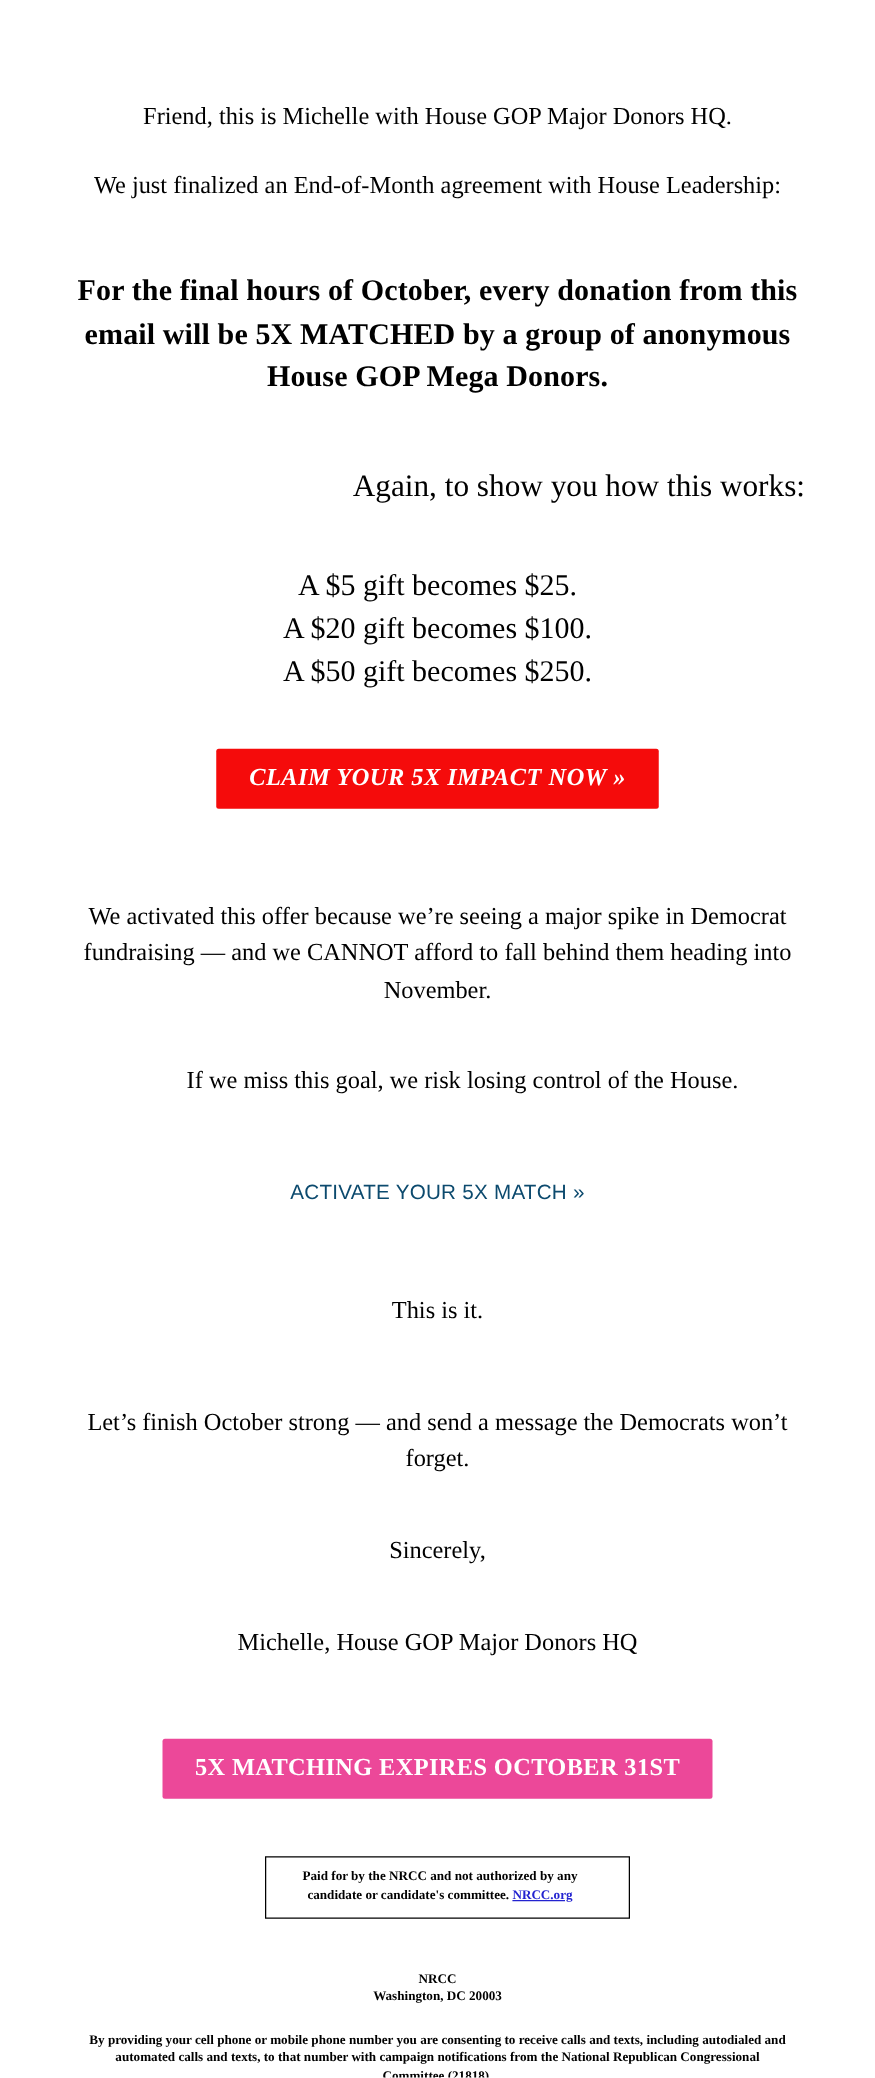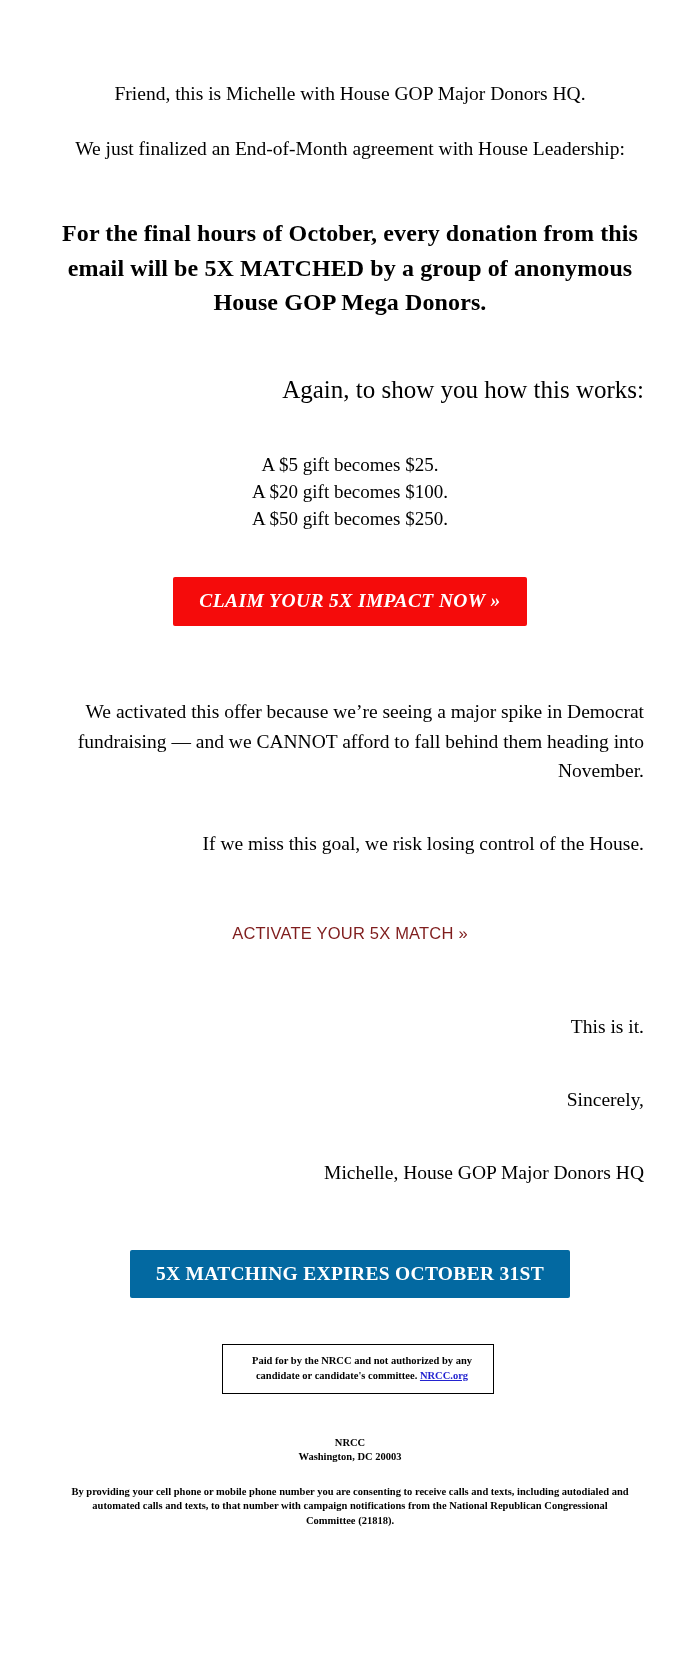--- a/index.html
+++ b/index.html
@@ -46,21 +46,21 @@
 
   .again {
     text-align: right;
     font-size: 25px;
     line-height: 1.45;
     padding-top: 27px;
   }
 
   .gift-list {
     text-align: center;
-    font-size: 19px;
+    font-size: 24px;
     line-height: 1.42;
     padding-top: 19px;
   }
   .gift-list div { white-space: nowrap; }
 
   
   .cta-row {
     text-align: center;
     padding-top: 44px;
     font-style: italic;
@@ -76,73 +76,73 @@
     text-decoration: none;
     border-radius: 2px;
     line-height: 1.1;
     cursor: pointer;
   }
 
   
   .para {
     font-size: 19.5px;
     line-height: 1.52;
-    text-align: right;
+    text-align: center;
   }
   .p1 { padding-top: 52px; }
   .p2 { padding-top: 23px; margin-left: 40px; }
   .p3 { padding-top: 23px; }
   .p3 .nobreak-line { display: block; }
 
   .secondary-link-row {
     text-align: center;
     padding-top: 46px;
   }
   .secondary-link {
     font-family: "Liberation Sans", "DejaVu Sans", sans-serif;
     font-size: 16.5px;
-    color: #7f1d1d;
+    color: #0c4a6e;
     text-decoration: none;
     letter-spacing: 0.2px;
     cursor: pointer;
   }
 
   .p4 { padding-top: 50px; }
   .p5 { padding-top: 41px; }
   .p6 { padding-top: 24px; }
   .p7 { padding-top: 24px; }
 
   
   .expire-row {
     text-align: center;
     padding-top: 42px;
   }
   .expire-button {
     display: inline-block;
-    background: #0369a1;
+    background: #ec4899;
     color: #ffffff;
     font-weight: bold;
     font-size: 19.5px;
     letter-spacing: 0.3px;
     padding: 13px 26px 14px 26px;
     text-decoration: none;
     border-radius: 2px;
     line-height: 1.1;
     cursor: pointer;
   }
 
   
   .disclaimer-row {
     text-align: center;
     padding-top: 46px;
   }
   .disclaimer-box {
     display: inline-block;
     border: 1px solid #000000;
-    padding: 9px 6px 9px 14px;
+    padding: 9px 26px 9px 14px;
     font-size: 10.5px;
     font-weight: bold;
     line-height: 1.42;
     text-align: center;
     max-width: 250px;
     margin-left: 16px;
   }
   .disclaimer-box a {
     color: #2323d0;
     text-decoration: underline;
@@ -191,20 +191,21 @@
 
     <p class="para p2">If we miss this goal, we risk losing control of the House.</p>
 
 
     <div class="secondary-link-row">
       <a href="#" class="secondary-link">ACTIVATE YOUR 5X MATCH »</a>
     </div>
 
     <p class="para p4">This is it.</p>
 
+    <p class="para p5">Let’s finish October strong — and send a message the Democrats won’t forget.</p>
 
     <p class="para p6">Sincerely,</p>
 
     <p class="para p7">Michelle, House GOP Major Donors HQ</p>
 
     <div class="expire-row">
       <a href="#" class="expire-button">5X MATCHING EXPIRES OCTOBER 31ST</a>
     </div>
 
     <div class="disclaimer-row">

